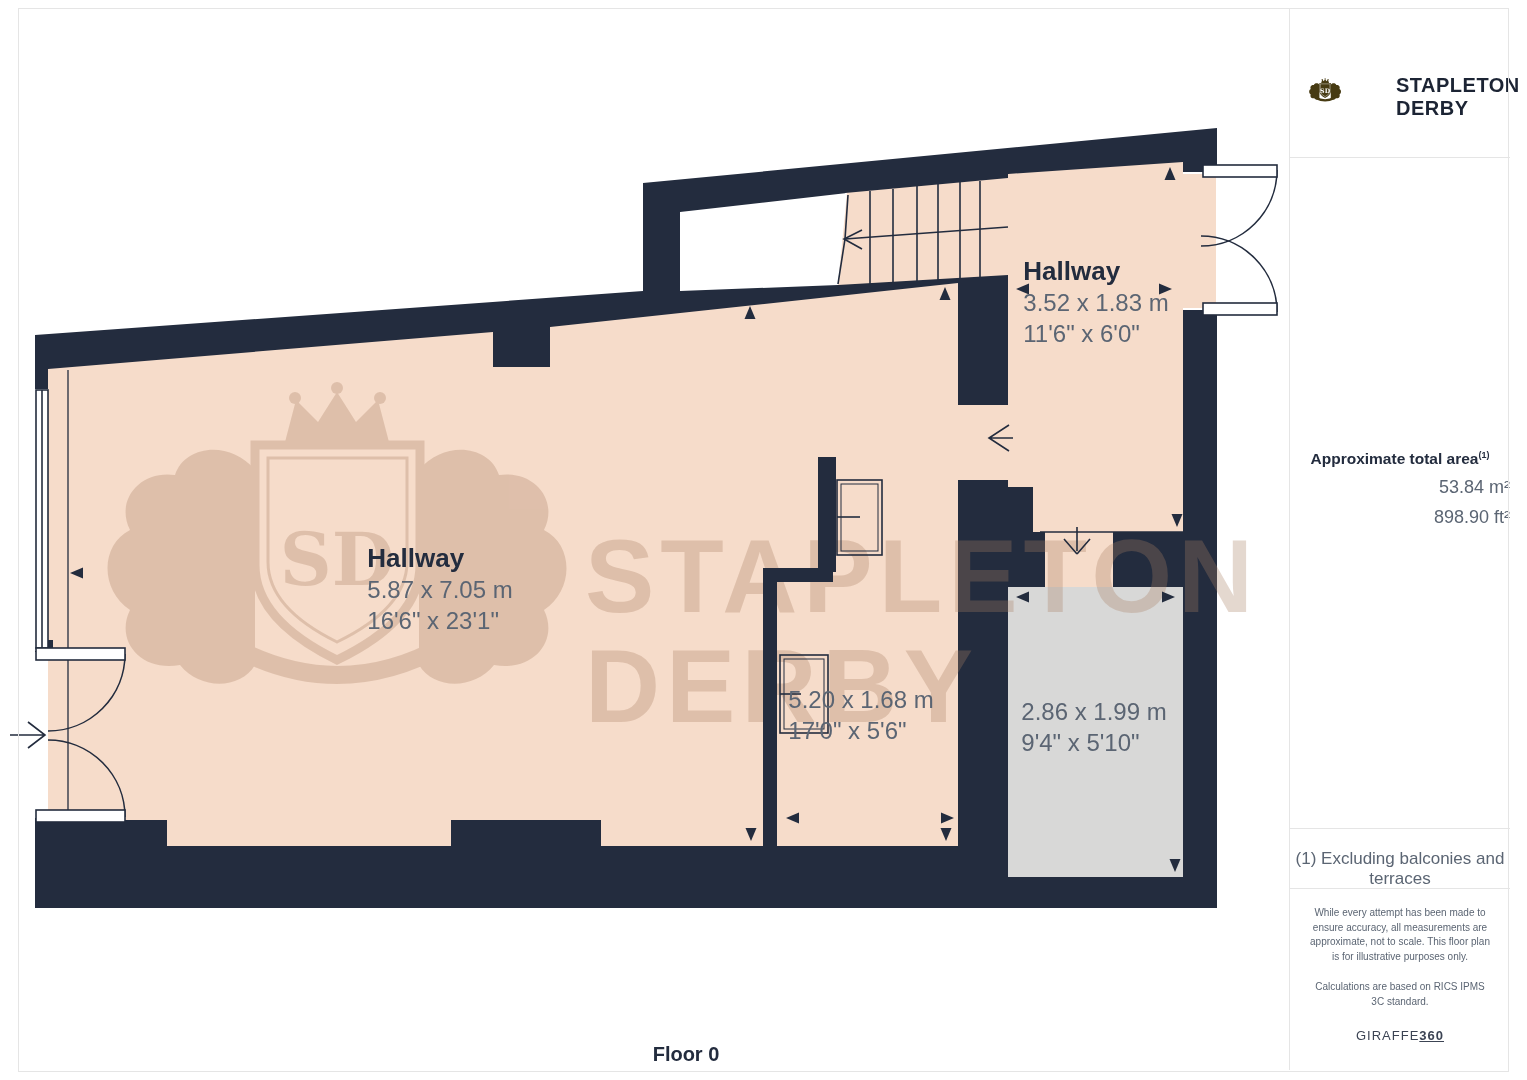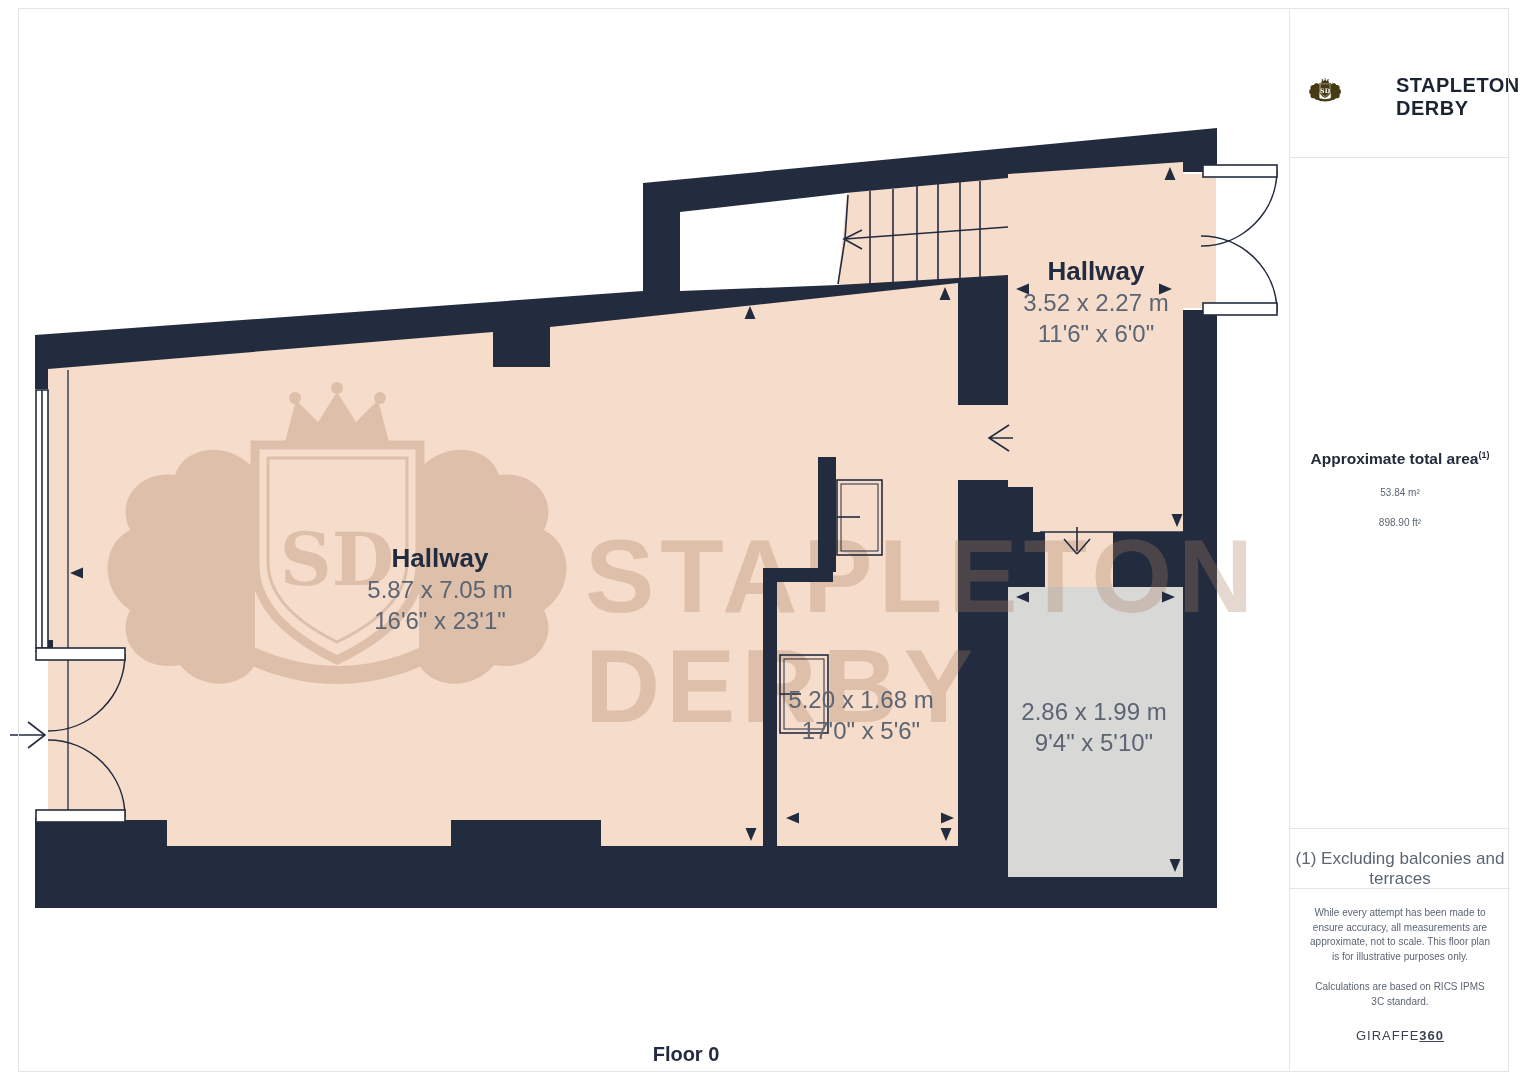--- a/index.html
+++ b/index.html
@@ -10,21 +10,21 @@
     -webkit-font-smoothing:antialiased;
   }
   .page-frame{
     position:absolute;left:18px;top:8px;width:1489px;height:1062px;
     border:1px solid #e5e5e5;pointer-events:none;z-index:40;
   }
   
   #plan-svg{position:absolute;left:0;top:0;z-index:1;}
   .room-label{
     position:absolute;transform:translate(-50%,-50%);
-    text-align:center;line-height:31px;white-space:nowrap;z-index:10;
+    text-align:left;line-height:31px;white-space:nowrap;z-index:10;
   }
   .room-name{font-size:26px;font-weight:bold;color:#232c3e;}
   .room-name:empty{display:none;}
   .room-dim{font-size:24px;color:#5b6573;}
   .floor-label{
     position:absolute;transform:translate(-50%,-50%);
     font-size:20px;font-weight:bold;color:#232c3e;z-index:10;margin-left:40px;
   }
   
   .sidebar{
@@ -33,21 +33,21 @@
   }
   .sb-divider{position:absolute;left:0;width:100%;height:1px;background:#e5e5e5;}
   .logo-row{position:absolute;left:6px;top:42px;width:210px;height:80px;}
   .logo-text{
     position:absolute;left:100px;top:24px;
     font-size:20px;font-weight:bold;color:#1c2434;letter-spacing:0.5px;line-height:23px;
   }
   .area-block{position:absolute;left:0;top:442px;width:100%;text-align:center;}
   .area-title{font-size:15.5px;font-weight:bold;color:#232c3e;}
   .area-title sup{font-size:9px;}
-  .area-value{font-size:10px;color:#5b6573;margin-top:19px;}
+  .area-value{font-size:18px;color:#5b6573;margin-top:9px;text-align:right;}
   .sb-note{
     position:absolute;left:0;top:841px;width:100%;text-align:center;
     font-size:17px;color:#5b6573;
   }
   .sb-paragraph{
     position:absolute;left:20px;width:180px;text-align:center;
     font-size:10px;line-height:1.45;color:#5b6573;
   }
   .sb-vendor{
     position:absolute;left:0;top:1020px;width:100%;text-align:center;
@@ -179,21 +179,21 @@
   </g>
 </svg>
 
 <div class="room-label" style="left:440px;top:589px">
   <div class="room-name">Hallway</div>
   <div class="room-dim">5.87 x 7.05 m</div>
   <div class="room-dim">16'6" x 23'1"</div>
 </div>
 <div class="room-label" style="left:1096px;top:302px">
   <div class="room-name">Hallway</div>
-  <div class="room-dim">3.52 x 2.27 m</div>
+  <div class="room-dim">3.52 x 1.83 m</div>
   <div class="room-dim">11'6" x 6'0"</div>
 </div>
 <div class="room-label" style="left:861px;top:715px">
 
   <div class="room-dim">5.20 x 1.68 m</div>
   <div class="room-dim">17'0" x 5'6"</div>
 </div>
 <div class="room-label" style="left:1094px;top:727px">
 
   <div class="room-dim">2.86 x 1.99 m</div>

